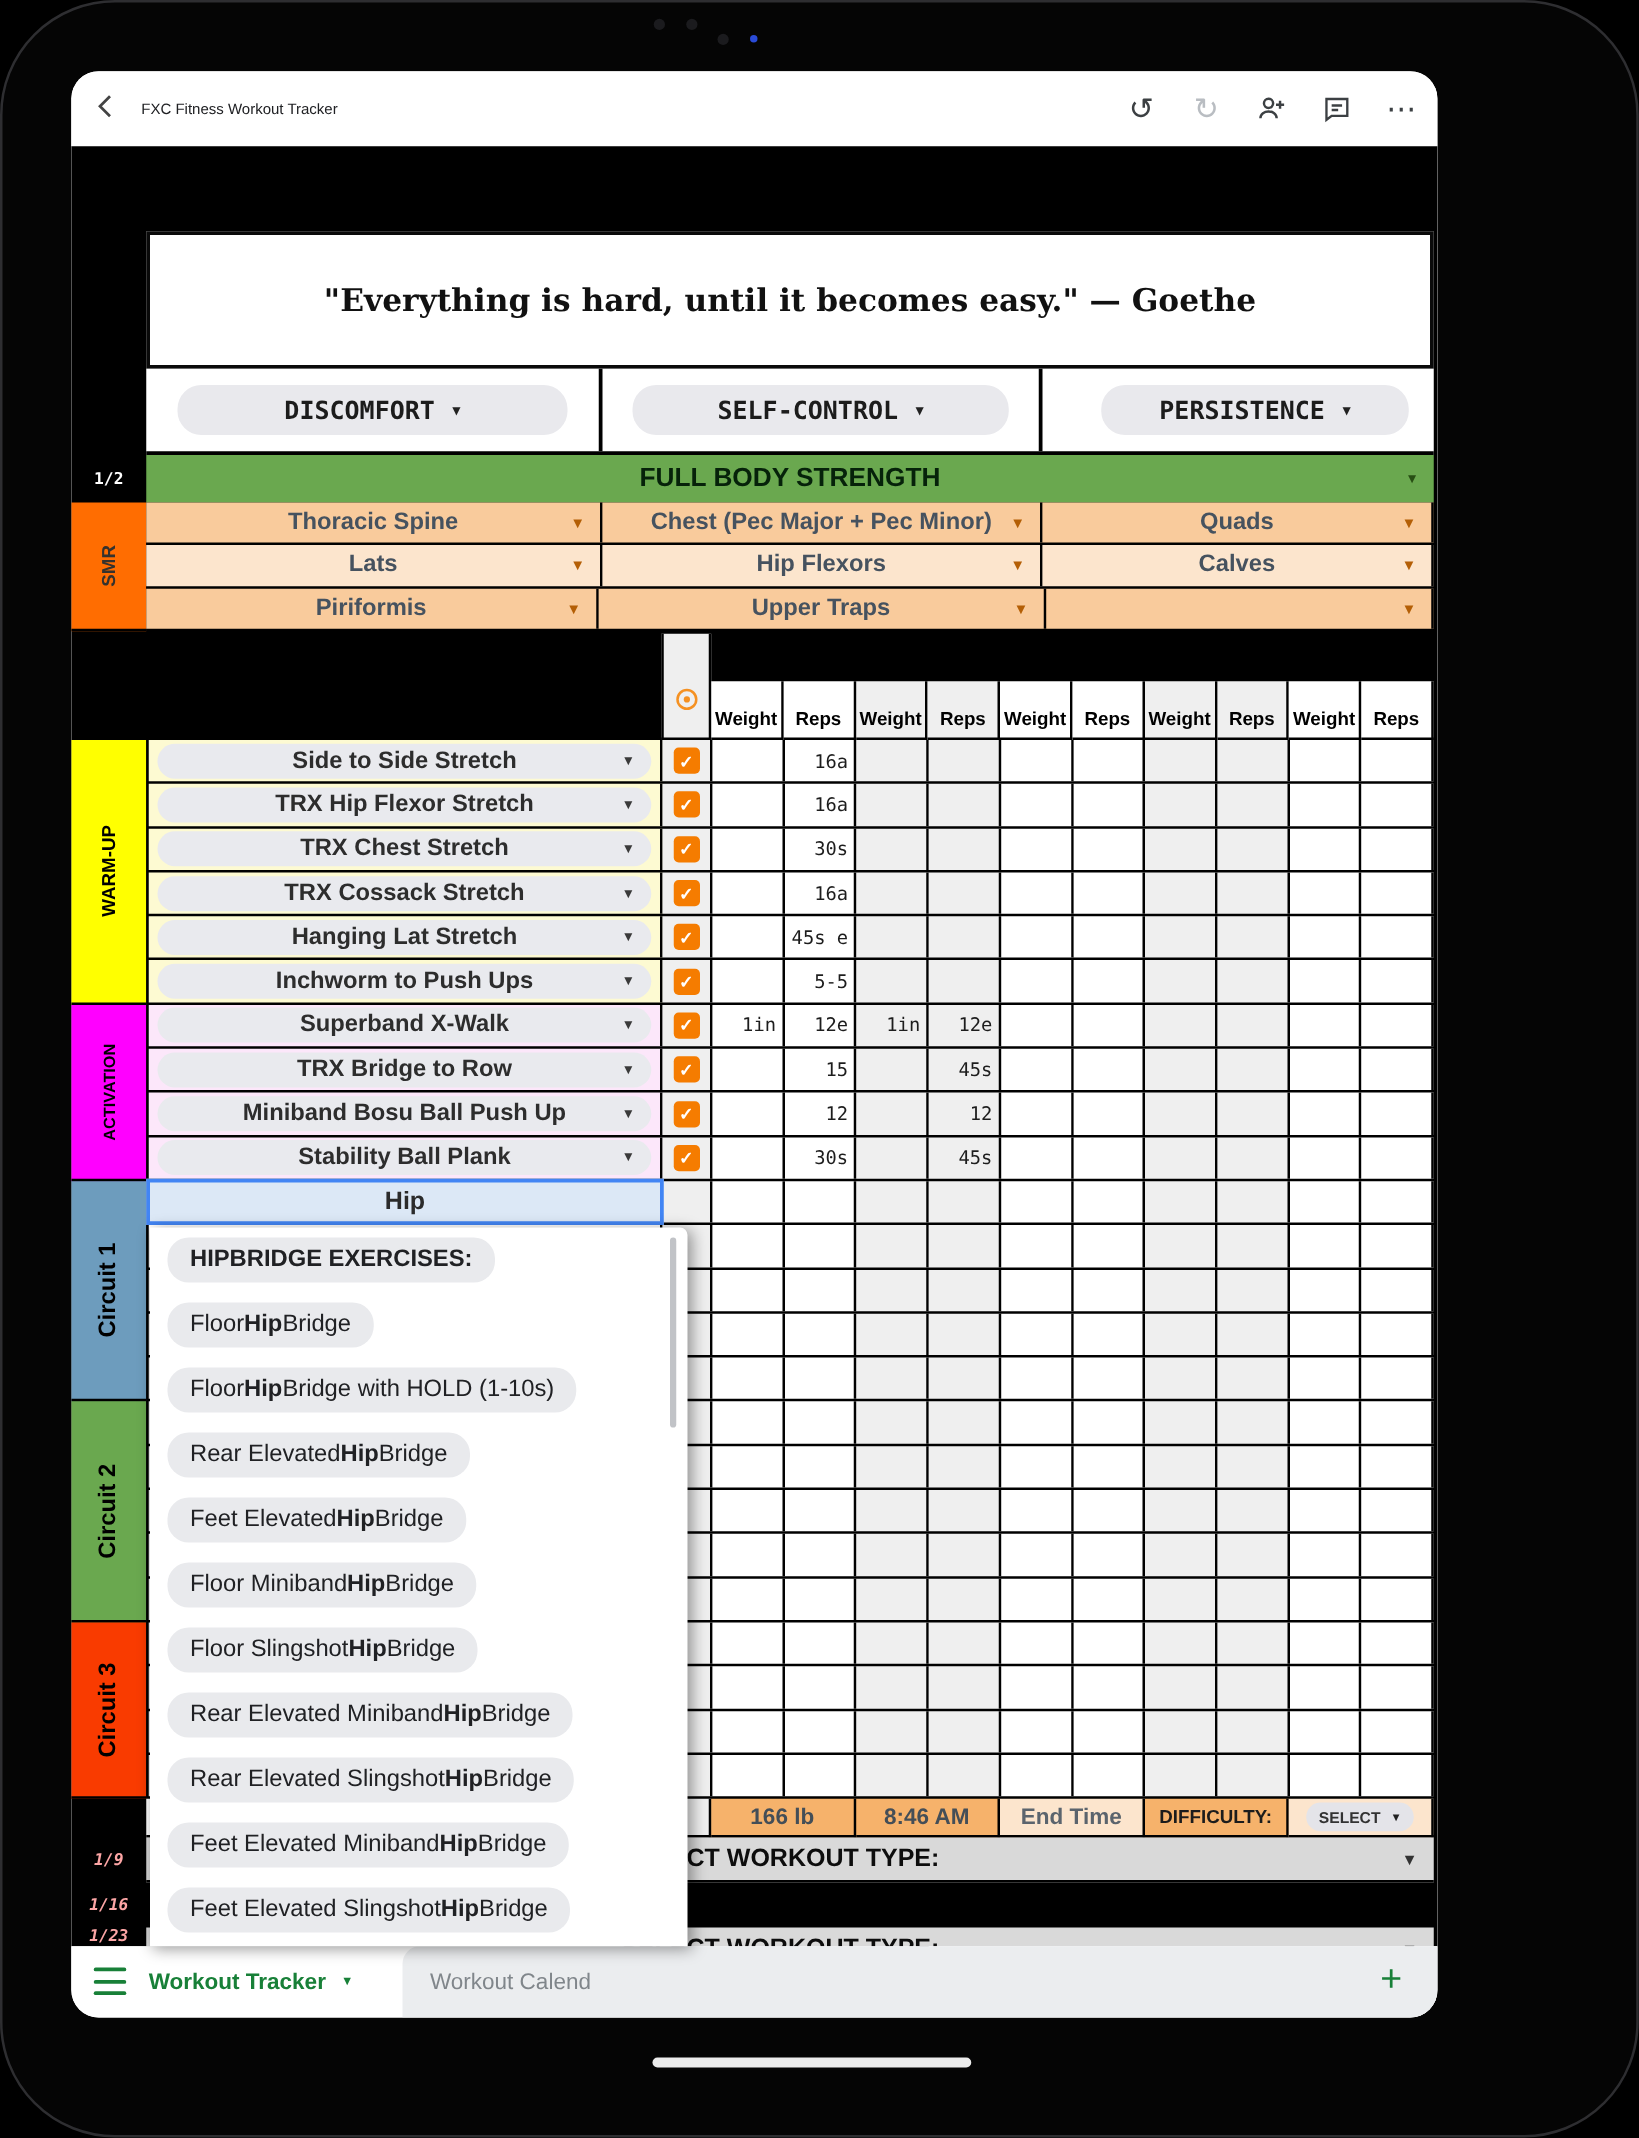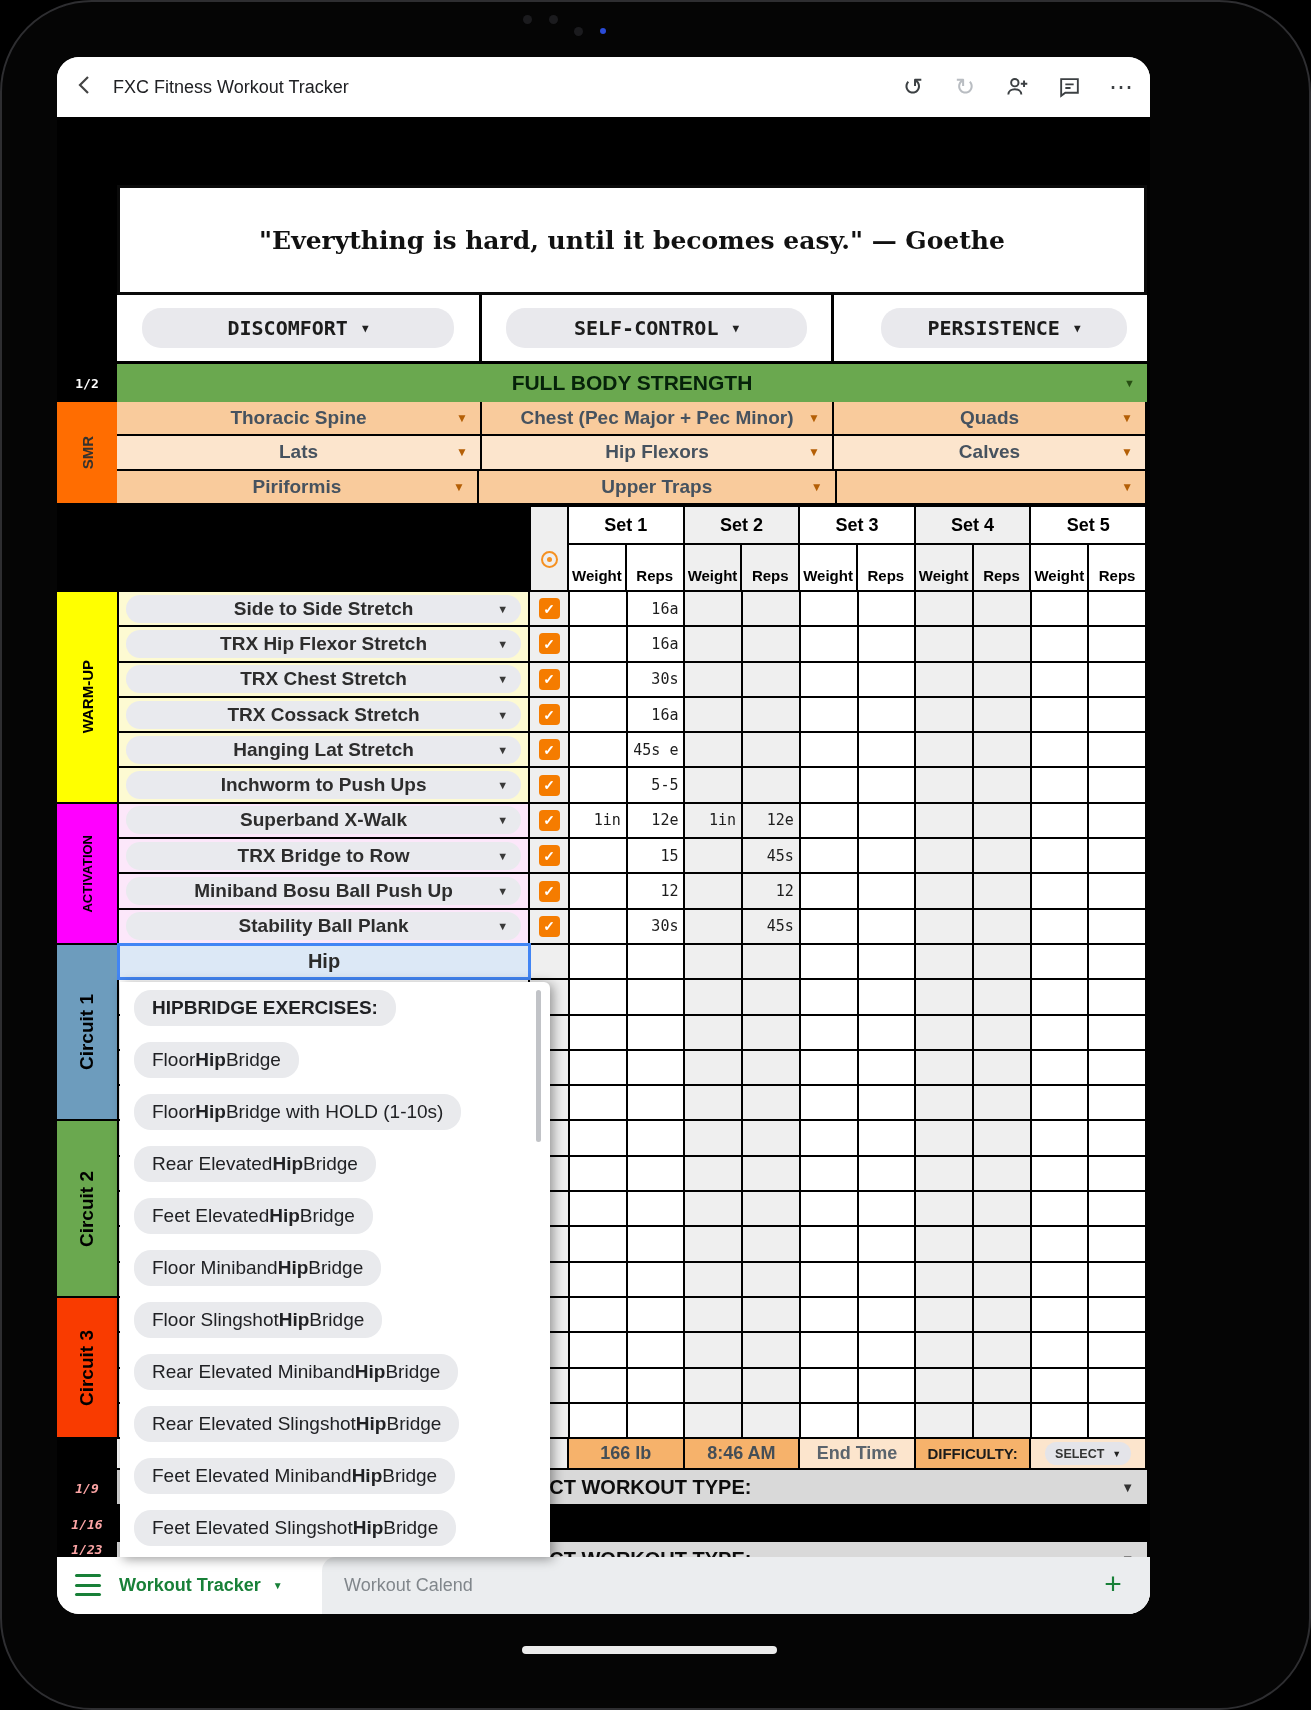--- a/index.html
+++ b/index.html
@@ -11,21 +11,21 @@
   .cam-blue { position:absolute; border-radius:50%; background:#2a4bd7; }
   .screen { position:absolute; left:55px; top:55px; width:1093px; height:1557px;
             background:#fff; border-radius:22px; overflow:hidden; }
   .home-indicator { position:absolute; left:520px; top:1644px; width:255px; height:8px;
             border-radius:4px; background:#ececec; }
 
   
   .appbar { position:absolute; left:0; top:0; width:1093px; height:60px; background:#fff;
             display:flex; align-items:center; }
   .back { width:56px; text-align:center; }
-  .appbar-title { font-size:18px; color:#202124; }
+  .appbar-title { font-size:12px; color:#202124; }
   .abar-icons { position:absolute; right:14px; top:0; height:60px; display:flex; align-items:center; gap:22px; }
   .abar-ic { width:30px; height:30px; display:flex; align-items:center; justify-content:center;
              font-size:24px; color:#3c4043; }
   .abar-ic.dis { color:#b9bdc2; }
 
   
   .sheet { position:absolute; left:0; top:60px; width:1093px; height:1440px; background:#000; }
   .abs { position:absolute; }
 
   .logo { left:0; top:0; width:1090px; height:50px; display:flex; align-items:center;
@@ -264,27 +264,20 @@
             <div class="smr-cell" style="width: 313px; background: rgb(249, 203, 156);">
               <span></span>
               <span class="caret">▼</span>
             </div>
           </div>
         </div>
 
       <div class="abs targethead">
         <div class="target-ic"></div>
       </div>
-      <div class="abs sethead-row" id="set-heads">
-          <div class="set-cell bg-a">Set 1</div>
-          <div class="set-cell bg-b">Set 2</div>
-          <div class="set-cell bg-a">Set 3</div>
-          <div class="set-cell bg-b">Set 4</div>
-          <div class="set-cell bg-a">Set 5</div>
-        </div>
       <div class="abs wr-row" id="wr-heads">
           <div class="wr-cell bg-a">Weight</div>
           <div class="wr-cell bg-a">Reps</div>
           <div class="wr-cell bg-b">Weight</div>
           <div class="wr-cell bg-b">Reps</div>
           <div class="wr-cell bg-a">Weight</div>
           <div class="wr-cell bg-a">Reps</div>
           <div class="wr-cell bg-b">Weight</div>
           <div class="wr-cell bg-b">Reps</div>
           <div class="wr-cell bg-a">Weight</div>

